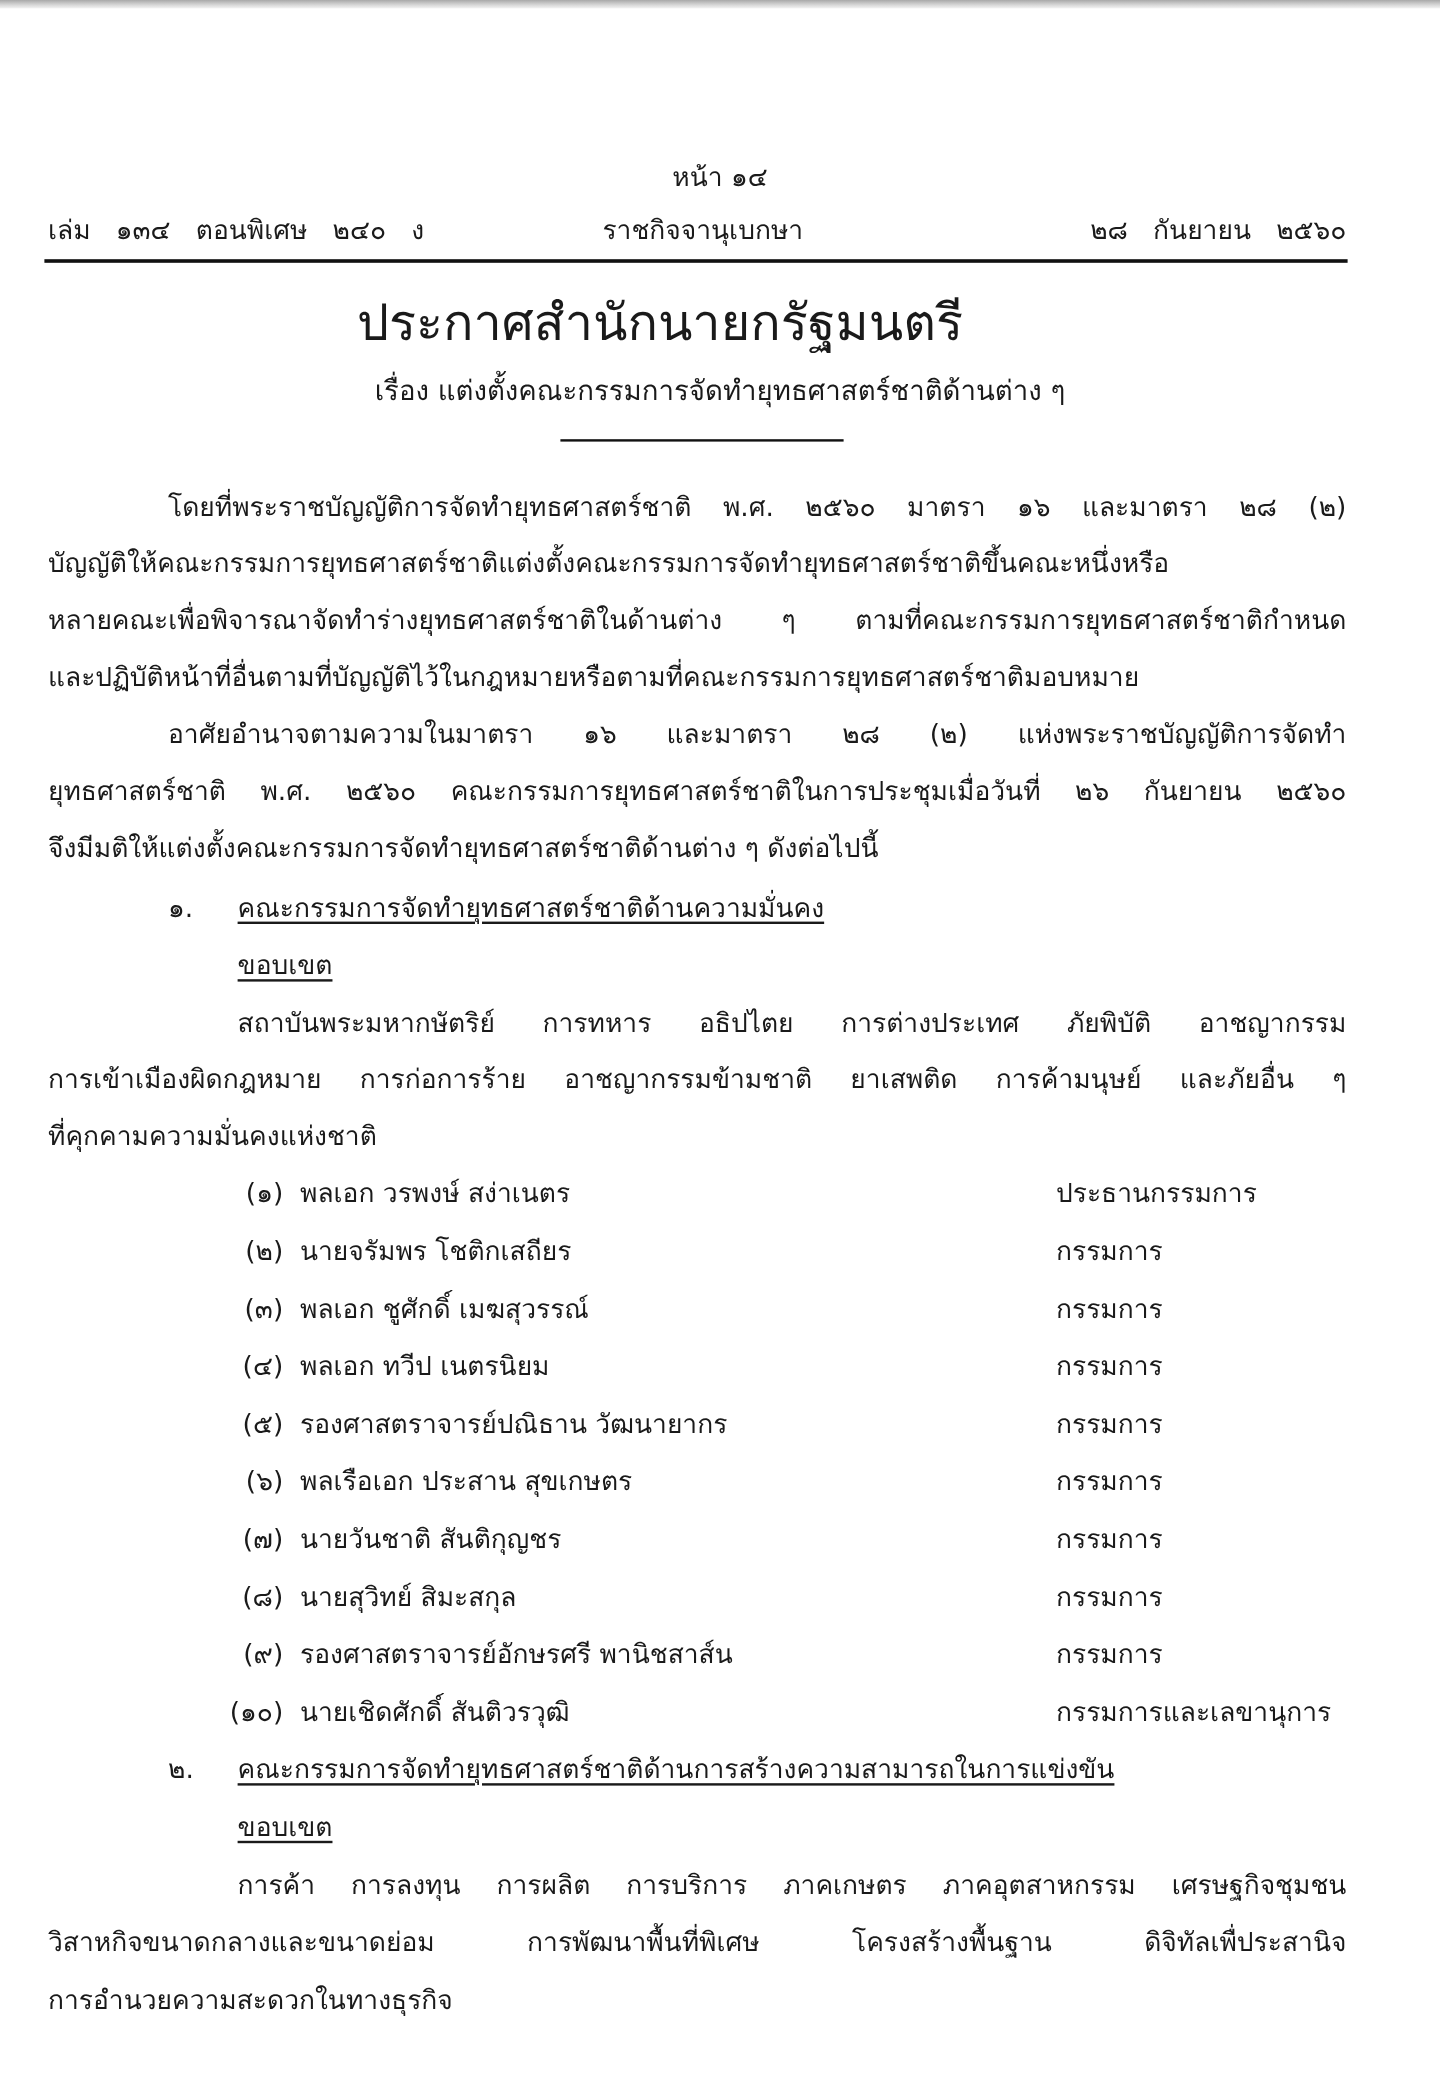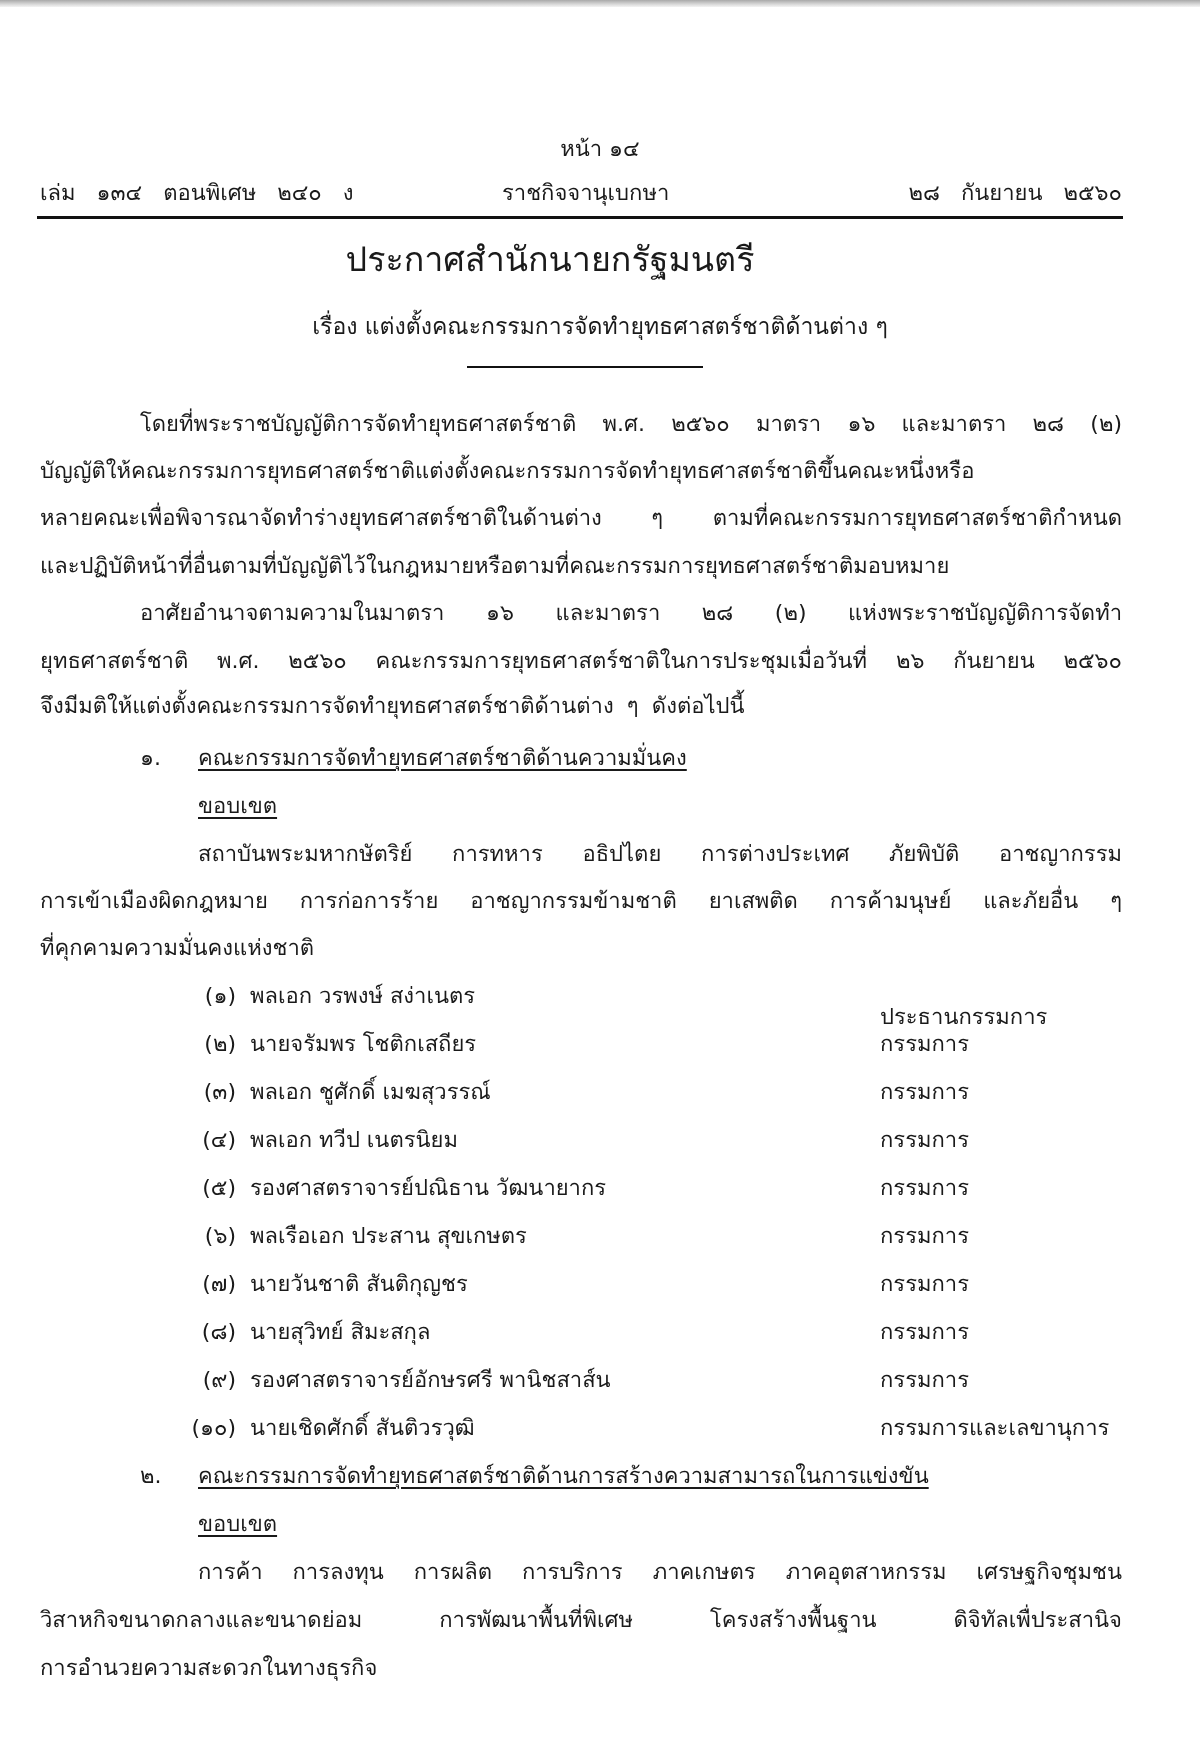--- a/index.html
+++ b/index.html
@@ -14,21 +14,21 @@
     background: linear-gradient(#a9a9a9, #d8d8d8 60%, #f3f3f3);
   }
   .abs { position: absolute; white-space: nowrap; }
   .t { font-size: 22px; line-height: 30px; }
   .page-no { left: 0; width: 1200px; text-align: center; top: 134px; }
   .hdr { top: 178px; }
   .hdr-left { left: 40px; word-spacing: 14px; }
   .hdr-center { left: 502px; }
   .hdr-right { right: 78px; word-spacing: 14px; }
   .rule-thick { left: 37px; top: 216px; width: 1086px; height: 3px; background: #111; }
-  .title { left: 0; width: 1100px; text-align: center; top: 238px; font-size: 34px; line-height: 42px; }
+  .title { left: 0; width: 1100px; text-align: center; top: 248px; font-size: 42px; line-height: 42px; }
   .subtitle { left: 0; width: 1200px; text-align: center; top: 311px; font-size: 23px; line-height: 30px; }
   .rule-short { left: 467px; top: 366px; width: 236px; height: 2px; background: #111; }
   .line { left: 40px; width: 1082px; }
   .justify { text-align: justify; text-align-last: justify; }
   .ind { left: 140px; width: 982px; }
   .sec-no { left: 140px; }
   .sec-head { left: 198px; text-decoration: underline; text-underline-offset: 4px; }
   .scope { left: 198px; text-decoration: underline; text-underline-offset: 4px; }
   .ind2 { left: 198px; width: 924px; }
   .mem-no { width: 50px; text-align: right; left: 186px; }
@@ -50,34 +50,34 @@
 <div class="abs subtitle">เรื่อง แต่งตั้งคณะกรรมการจัดทำยุทธศาสตร์ชาติด้านต่าง ๆ</div>
 <div class="abs rule-short"></div>
 
 <div class="abs t ind justify" style="top:409px;">โดยที่พระราชบัญญัติการจัดทำยุทธศาสตร์ชาติ พ.ศ. ๒๕๖๐ มาตรา ๑๖ และมาตรา ๒๘ (๒)</div>
 <div class="abs t line justify" style="top:456px;">บัญญัติให้คณะกรรมการยุทธศาสตร์ชาติแต่งตั้งคณะกรรมการจัดทำยุทธศาสตร์ชาติขึ้นคณะหนึ่งหรือ</div>
 <div class="abs t line justify" style="top:503px;">หลายคณะเพื่อพิจารณาจัดทำร่างยุทธศาสตร์ชาติในด้านต่าง ๆ ตามที่คณะกรรมการยุทธศาสตร์ชาติกำหนด</div>
 <div class="abs t line" style="top:551px;">และปฏิบัติหน้าที่อื่นตามที่บัญญัติไว้ในกฎหมายหรือตามที่คณะกรรมการยุทธศาสตร์ชาติมอบหมาย</div>
 
 <div class="abs t ind justify" style="top:598px;">อาศัยอำนาจตามความในมาตรา ๑๖ และมาตรา ๒๘ (๒) แห่งพระราชบัญญัติการจัดทำ</div>
 <div class="abs t line justify" style="top:646px;">ยุทธศาสตร์ชาติ พ.ศ. ๒๕๖๐ คณะกรรมการยุทธศาสตร์ชาติในการประชุมเมื่อวันที่ ๒๖ กันยายน ๒๕๖๐</div>
-<div class="abs t line" style="top:693px;font-family:Liberation Mono, monospace;">จึงมีมติให้แต่งตั้งคณะกรรมการจัดทำยุทธศาสตร์ชาติด้านต่าง ๆ ดังต่อไปนี้</div>
+<div class="abs t line" style="top:693px;">จึงมีมติให้แต่งตั้งคณะกรรมการจัดทำยุทธศาสตร์ชาติด้านต่าง ๆ ดังต่อไปนี้</div>
 
 <div class="abs t sec-no" style="top:743px;">๑.</div>
 <div class="abs t sec-head" style="top:743px;">คณะกรรมการจัดทำยุทธศาสตร์ชาติด้านความมั่นคง</div>
 <div class="abs t scope" style="top:791px;">ขอบเขต</div>
 <div class="abs t ind2 justify" style="top:839px;">สถาบันพระมหากษัตริย์ การทหาร อธิปไตย การต่างประเทศ ภัยพิบัติ อาชญากรรม</div>
 <div class="abs t line justify" style="top:886px;">การเข้าเมืองผิดกฎหมาย การก่อการร้าย อาชญากรรมข้ามชาติ ยาเสพติด การค้ามนุษย์ และภัยอื่น ๆ</div>
 <div class="abs t line" style="top:933px;">ที่คุกคามความมั่นคงแห่งชาติ</div>
 
 <div>
   <div>
     <div class="abs t mem-no" style="top:981px;">(๑)</div>
     <div class="abs t mem-name" style="top:981px;">พลเอก  วรพงษ์  สง่าเนตร</div>
-    <div class="abs t mem-role" style="top:1002px;">ประธานกรรมการ</div>
+    <div class="abs t mem-role" style="top:981px;">ประธานกรรมการ</div>
   </div>
   <div>
     <div class="abs t mem-no" style="top:1029px;">(๒)</div>
     <div class="abs t mem-name" style="top:1029px;">นายจรัมพร  โชติกเสถียร</div>
     <div class="abs t mem-role" style="top:1029px;">กรรมการ</div>
   </div>
   <div>
     <div class="abs t mem-no" style="top:1077px;">(๓)</div>
     <div class="abs t mem-name" style="top:1077px;">พลเอก  ชูศักดิ์  เมฆสุวรรณ์</div>
     <div class="abs t mem-role" style="top:1077px;">กรรมการ</div>

